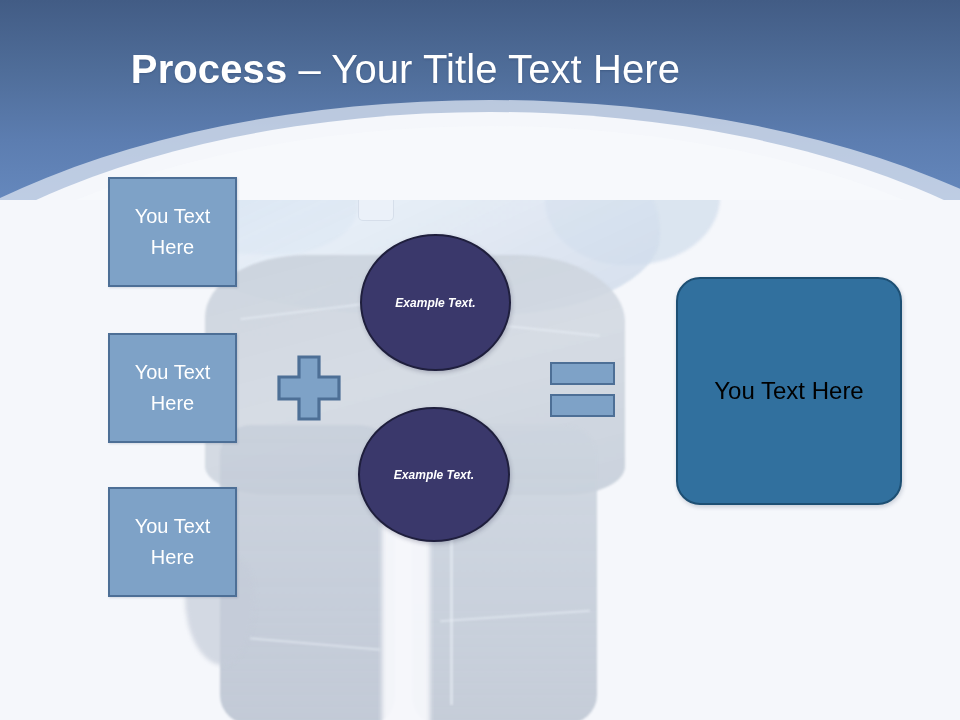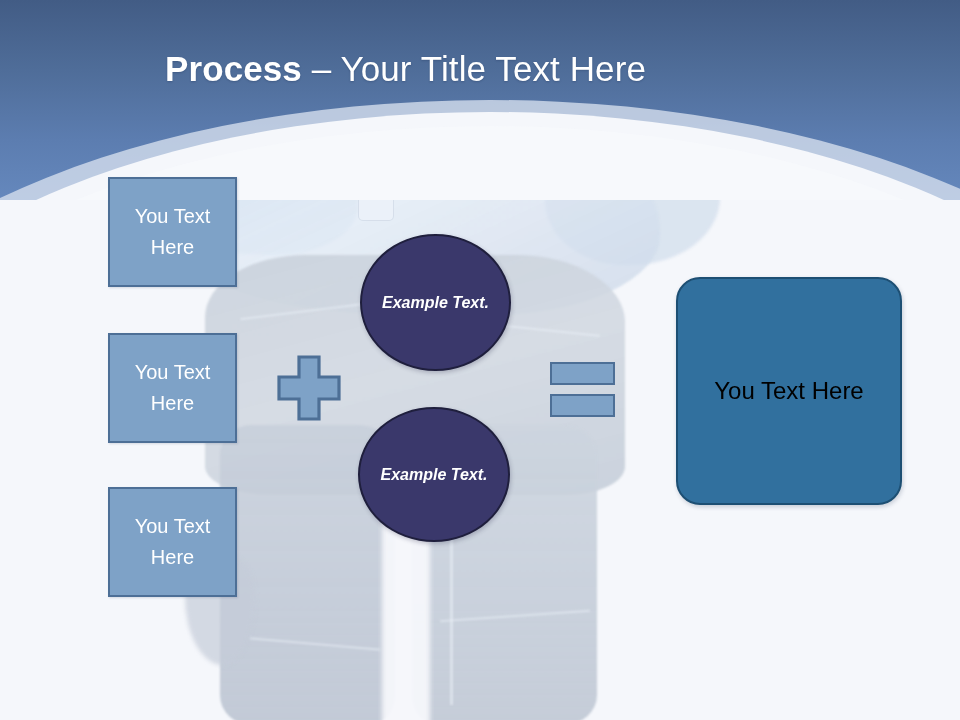--- a/index.html
+++ b/index.html
@@ -194,21 +194,21 @@
   .ph-seam.s5 { left: 300px; top: 420px; width: 3px; height: 190px; }
 
   
   .title {
     position: absolute;
     left: 0;
     top: 47px;
     width: 811px;
     text-align: center;
     color: #ffffff;
-    font-size: 35px;
+    font-size: 40px;
     line-height: 44px;
     letter-spacing: 0.1px;
     white-space: nowrap;
     text-shadow: 0 1px 2px rgba(30,50,85,0.30);
   }
   .title .t-bold { font-weight: bold; }
   .title .t-rest { font-weight: normal; }
 
   
   .inbox {
@@ -243,21 +243,21 @@
   }
 
   
   .circle {
     position: absolute;
     border-radius: 50%;
     background: #3a386b;
     border: 2px solid #1f1f3d;
     box-sizing: border-box;
     color: #ffffff;
-    font-size: 16px;
+    font-size: 12px;
     font-weight: bold;
     font-style: italic;
     line-height: 22px;
     text-align: center;
     display: flex;
     align-items: center;
     justify-content: center;
     box-shadow: 1px 2px 4px rgba(40,40,70,0.25);
   }
   .circle.c1 {

